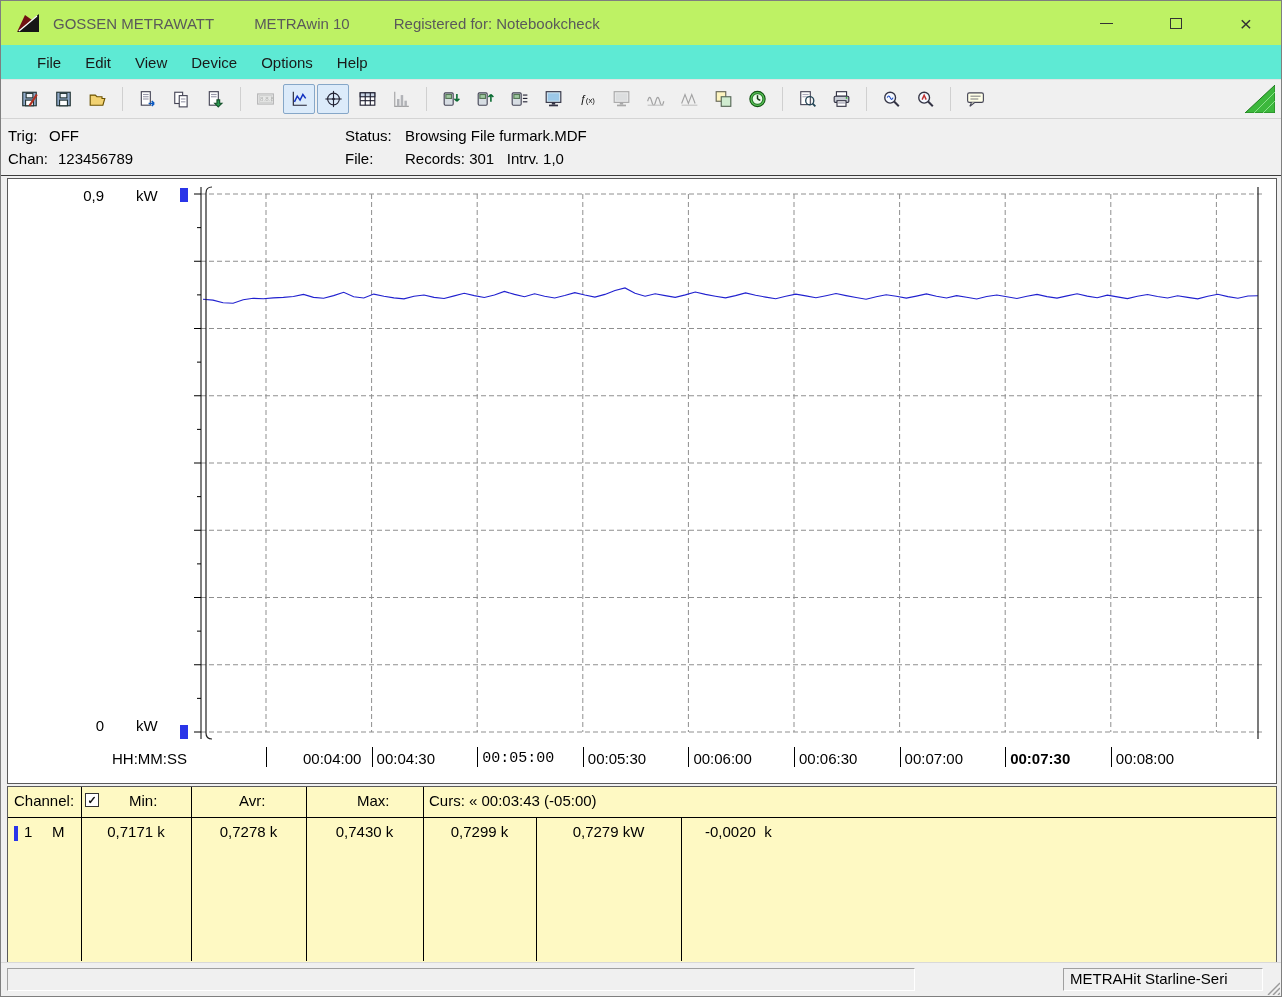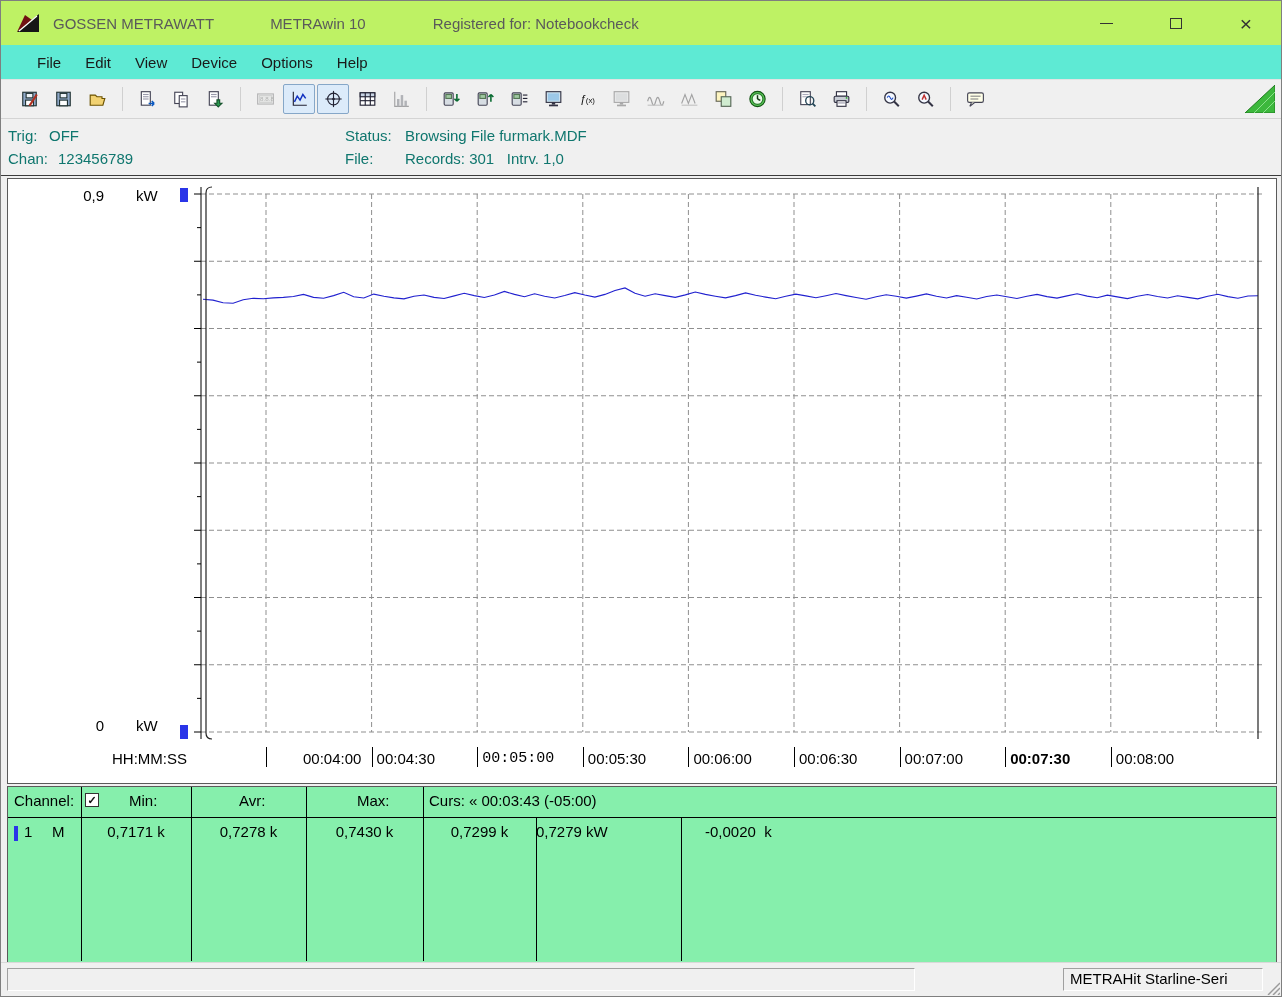--- a/index.html
+++ b/index.html
@@ -3,22 +3,22 @@
 <meta charset="utf-8">
 <style>
   *{box-sizing:border-box;margin:0;padding:0;cursor:default}
   body{background:#6b6b6b;font-family:"Liberation Sans",sans-serif}
   .window{position:relative;width:1282px;height:997px;background:#f0f0f0;border:1px solid #7f7f7f;overflow:hidden}
 
   
   .titlebar{position:absolute;left:0;top:0;right:0;height:44px;background:#bef264;display:flex;align-items:center}
   .app-logo{margin-left:14px;display:flex}
   .tb-text{font-size:15px;color:#5a5a5a;white-space:pre;margin-left:12px}
-  .tb-text.prod{margin-left:56px}
-  .tb-text.reg{margin-left:67px}
+  .tb-text.prod{margin-left:40px}
+  .tb-text.reg{margin-left:44px}
   .win-controls{margin-left:auto;display:flex;height:100%}
   .win-btn{width:70px;height:100%;display:flex;align-items:center;justify-content:center}
   .glyph-min{width:13px;height:0;border-top:1.5px solid #333}
   .glyph-max{width:12px;height:11px;border:1.5px solid #333;background:transparent}
   .glyph-close{font-size:21px;color:#333;line-height:1}
   .glyph-close::before{content:"×"}
 
   
   .menubar{position:absolute;top:44px;left:0;right:0;height:34px;display:flex;align-items:center;padding-left:24px;font-size:15px;background:#5eead4}
   .menu-item{padding:5px 12px;color:#1a1a1a}
@@ -28,21 +28,21 @@
   .tb-buttons{display:flex;align-items:center;height:100%}
   .tb-btn{width:32px;height:30px;margin-right:2px;display:flex;align-items:center;justify-content:center;border:1px solid transparent;border-radius:2px;background:transparent}
   .tb-btn.active{border:1px solid #86a7c8;background:#dcebfa}
   .tb-btn.disabled{opacity:.38;filter:grayscale(.9)}
   .tb-ic{display:flex}
   .tb-sep{width:1px;height:24px;background:#d0d0d0;margin:0 8px 0 7px}
   .conn-indicator{margin-left:auto;margin-right:6px;display:flex}
 
   
   .statuspanel{position:absolute;top:118px;left:0;right:0;height:57px;border-bottom:1px solid #3c3c3c;font-size:15px;background:#f0f0f0}
-  .sp{position:absolute;white-space:pre;color:#0f766e}
+  .sp{position:absolute;white-space:pre;color:#000000}
   .sp.trig-l{left:7px;top:8px}   .sp.trig-v{left:48px;top:8px}
   .sp.chan-l{left:7px;top:31px}  .sp.chan-v{left:57px;top:31px}
   .sp.stat-l{left:344px;top:8px} .sp.stat-v{left:404px;top:8px}
   .sp.file-l{left:344px;top:31px}.sp.file-v{left:404px;top:31px}
 
   
   .chartpanel{position:absolute;left:6px;top:177px;width:1270px;height:606px;background:#fff;border:1px solid #5a5a5a}
   .plot{position:absolute;left:0;top:0;width:1268px;height:568px}
   svg .grid{stroke:#8f8f8f;stroke-width:1;stroke-dasharray:5 3}
   svg .axis{stroke:#000;stroke-width:1}
@@ -55,33 +55,33 @@
   .ylu-bot{left:128px;top:538px}
   .marker{position:absolute;left:172px;width:8px;height:14px;background:#2a35e8}
   .marker.m-top{top:9px}
   .marker.m-bot{top:546px}
   .xlabels{position:absolute;left:0;top:566px;right:0;height:38px}
   .xtick{position:absolute;top:2px;width:1px;height:20px;background:#000}
   .xlab{position:absolute;top:5px;font-size:15px;white-space:pre}
   .xaxis-title{position:absolute;left:104px;top:5px;font-size:15px}
 
   
-  .tablepanel{position:absolute;left:6px;top:785px;width:1270px;height:200px;background:#86efac;border:1px solid #5a5a5a;font-size:15px;color:#000}
+  .tablepanel{position:absolute;left:6px;top:785px;width:1270px;height:200px;background:#fef9c3;border:1px solid #5a5a5a;font-size:15px;color:#000}
   .th{position:absolute;top:5px;white-space:pre}
   .th.h-channel{left:6px}.th.h-min{left:121px}.th.h-avr{left:231px}.th.h-max{left:349px}.th.h-curs{left:421px}
   .chk{position:absolute;left:77px;top:6px;width:14px;height:14px;border:1px solid #333;background:#fff;font-size:11px;line-height:12px;text-align:center;font-weight:bold;color:#111}
   .header-line{position:absolute;left:0;right:0;top:30px;height:1px;background:#000}
   .vline{position:absolute;width:1px;background:#000}
   .cell{position:absolute;top:36px;white-space:pre}
   .cell.c-num{left:16px}.cell.c-mode{left:44px}
   .cell.c-min{left:73px;width:110px;text-align:center}
   .cell.c-avr{left:183px;width:115px;text-align:center}
   .cell.c-max{left:298px;width:117px;text-align:center}
   .cell.c-c1{left:415px;width:113px;text-align:center}
-  .cell.c-c2{left:528px;width:145px;text-align:left}
+  .cell.c-c2{left:528px;width:145px;text-align:center}
   .cell.c-c3{left:685px;width:150px;text-align:left;padding-left:12px}
   .chrow-bar{position:absolute;left:6px;top:39px;width:4px;height:15px;background:#2a35e8}
 
   
   .statusbar{position:absolute;left:0;right:0;top:961px;height:34px;background:#f0f0f0;border-top:1px solid #d9d9d9}
   .sbox{position:absolute;top:5px;height:23px;border:1px solid;border-color:#a0a0a0 #fff #fff #a0a0a0;font-size:15px;line-height:20px;white-space:nowrap;overflow:hidden;color:#000000}
   .sbox.sbox1{left:6px;width:908px}
   .sbox.sbox2{left:1062px;width:200px;padding-left:6px}
   .grip{position:absolute;right:1px;bottom:1px;display:flex}
 </style>

